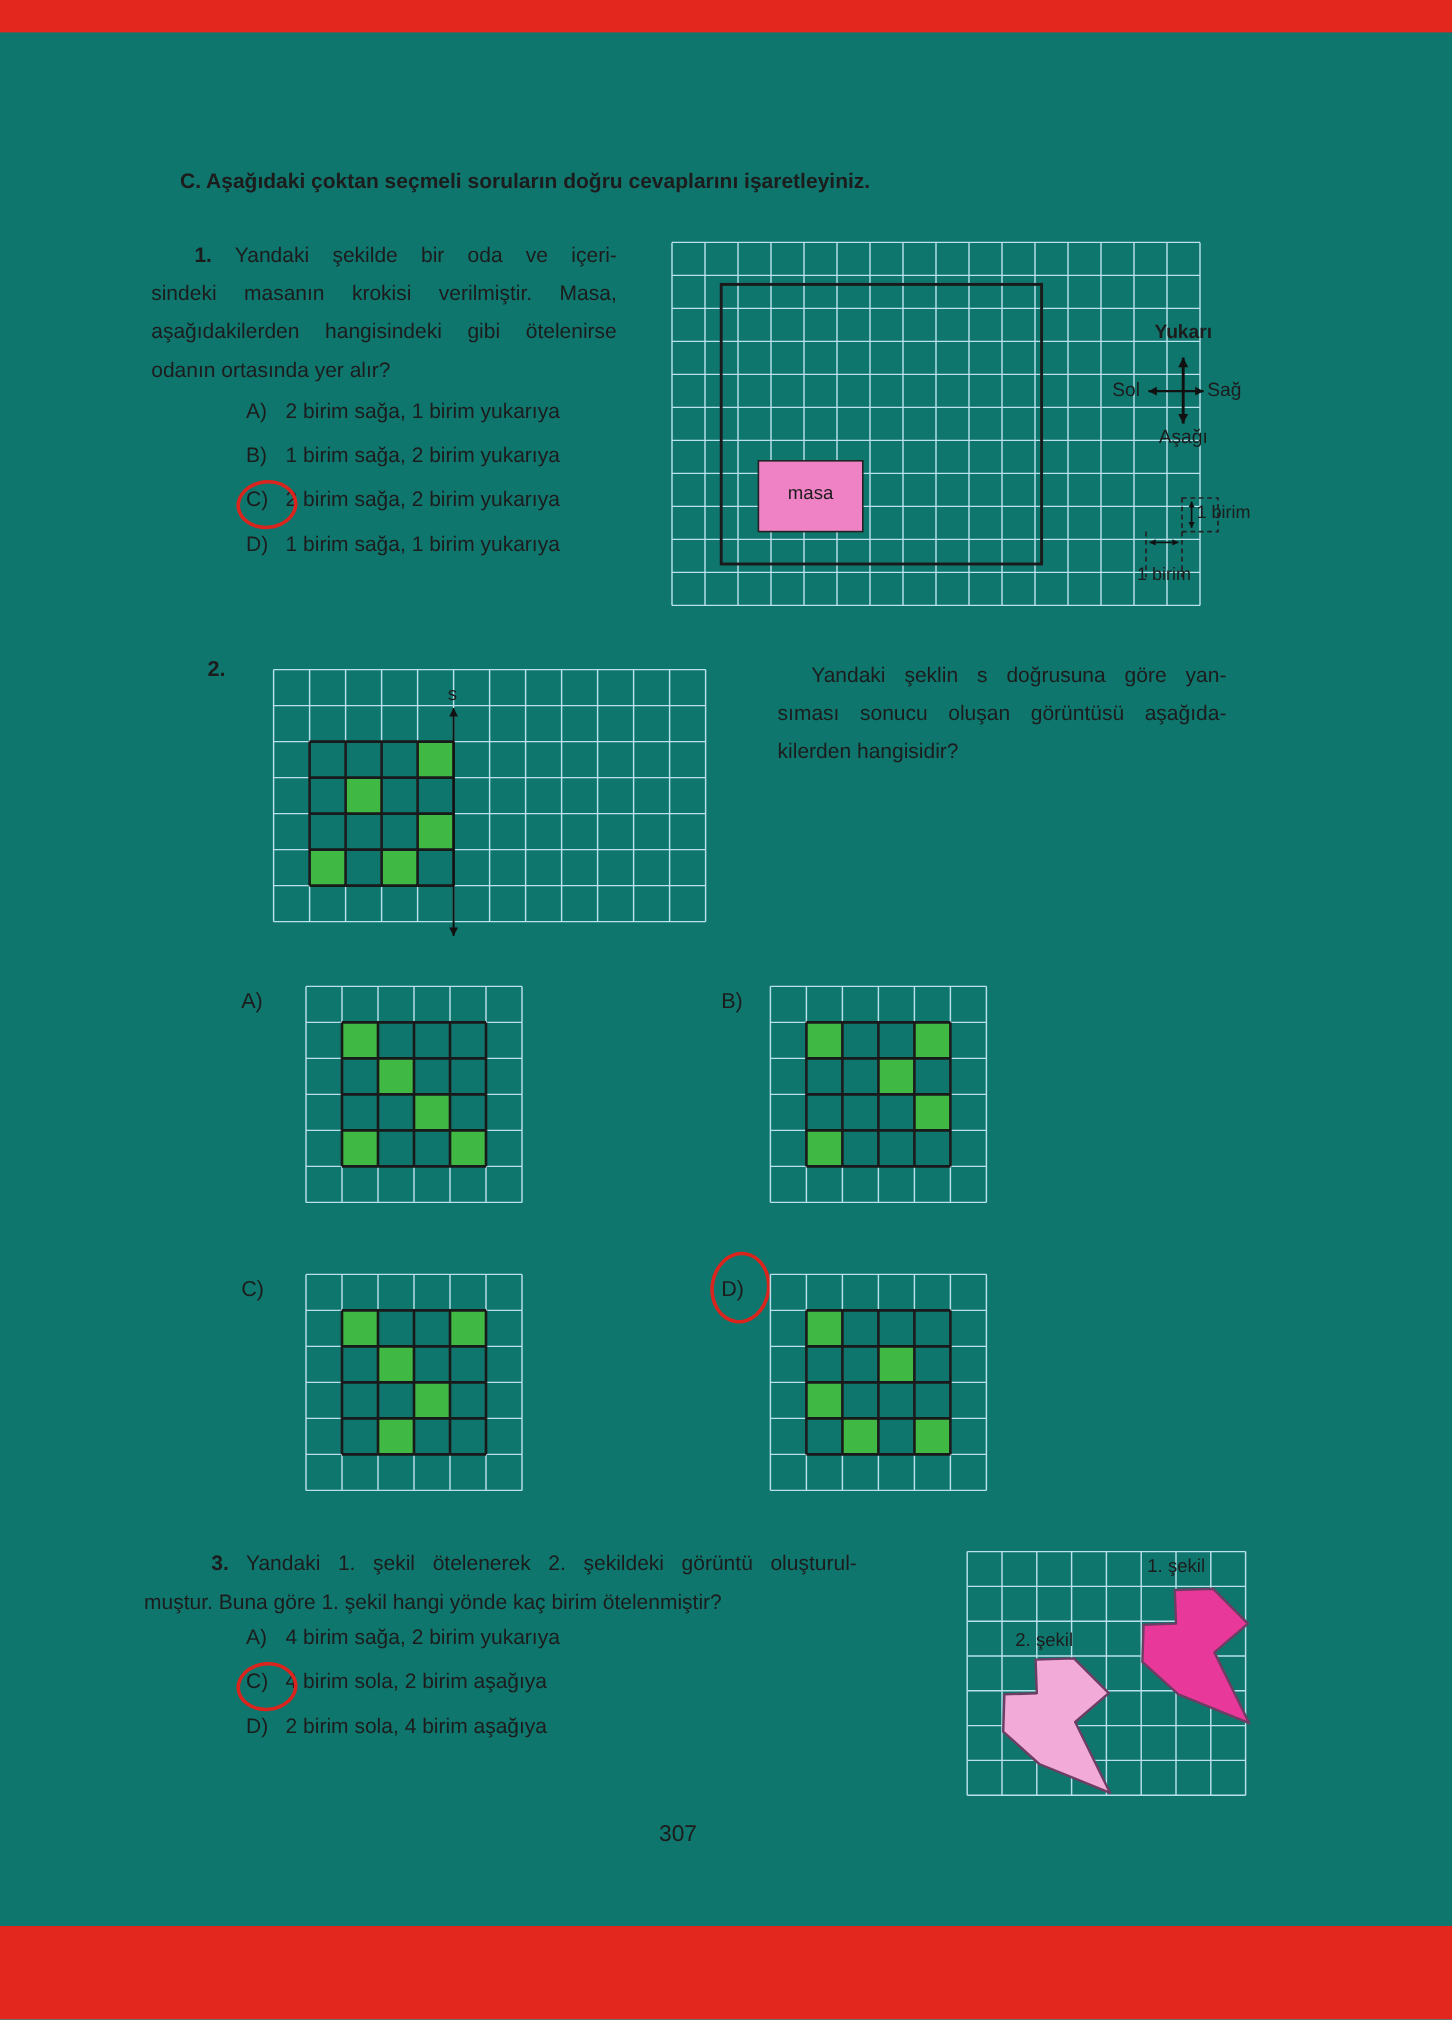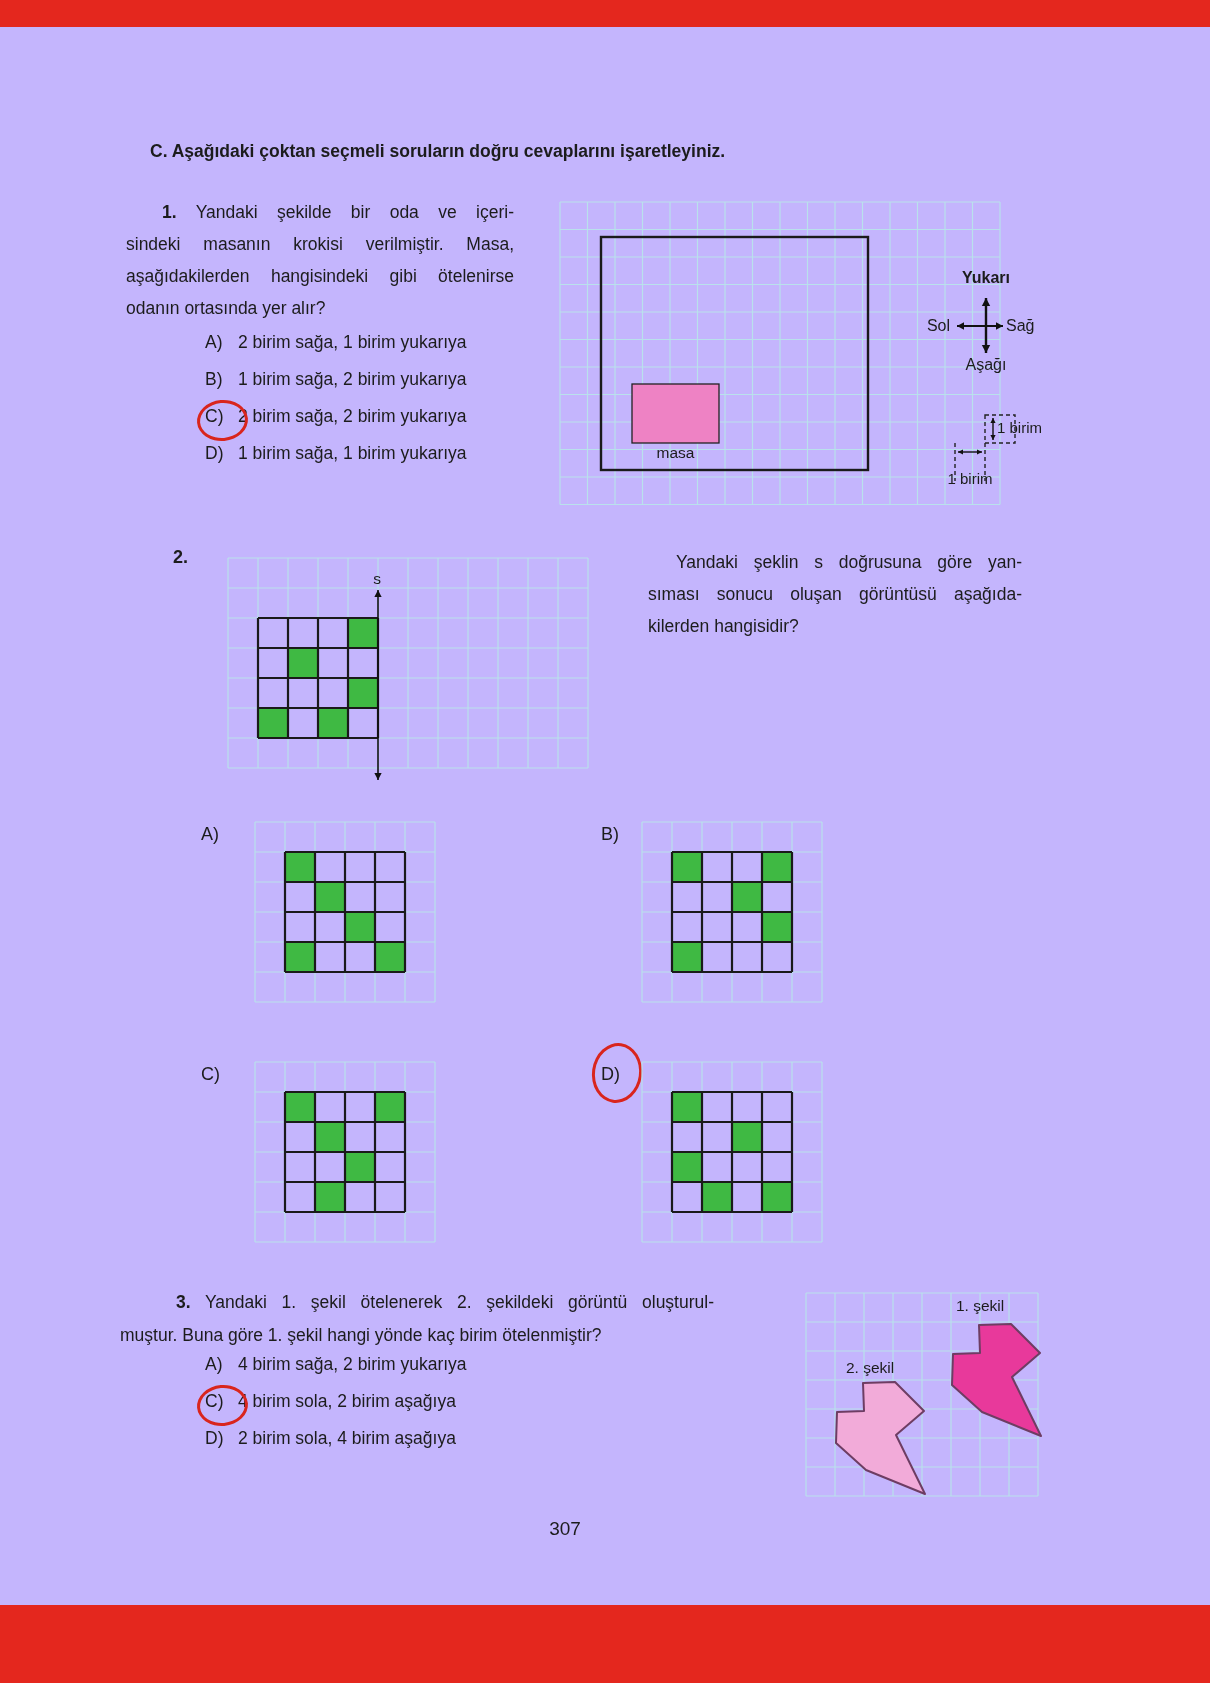--- a/index.html
+++ b/index.html
@@ -1,16 +1,16 @@
 <!DOCTYPE html>
 <html><head>
 <meta charset="utf-8">
 <style>
   html,body{margin:0;padding:0;background:#888;}
-  .page{position:relative;width:1210px;height:1683px;background:#c4b5fd;margin:0 auto;
+  .page{position:relative;width:1210px;height:1683px;background:#0f766e;margin:0 auto;
         font-family:"Liberation Sans","DejaVu Sans",sans-serif;color:#1c1c1c;overflow:hidden;}
   .redbar{position:absolute;left:0;width:1210px;}
   .redbar.top{top:0;height:27px;}
   .redbar.bottom{top:1605px;height:78px;}
   .header{position:absolute;left:150px;top:141px;width:760px;font-size:17.5px;font-weight:bold;}
   .qtext{position:absolute;font-size:17.5px;line-height:32px;}
   .qtext .line{text-align:justify;}
   .qtext .line.just{text-align-last:justify;}
   .qnum{font-weight:bold;}
   .opts{position:absolute;font-size:17.5px;}
@@ -89,21 +89,21 @@
       <rect x="440" y="225" width="30" height="28" fill="none" stroke="#222" stroke-width="1.4" stroke-dasharray="4 3"></rect>
       <line x1="448" y1="250" x2="448" y2="228" stroke="#111" stroke-width="1.4"></line>
       <polygon points="448,228 450.6,233 445.4,233" fill="#111"></polygon>
       <polygon points="448,250 445.4,245 450.6,245" fill="#111"></polygon>
       <line x1="410" y1="253" x2="410" y2="291" stroke="#222" stroke-width="1.4" stroke-dasharray="4 3"></line>
       <line x1="440" y1="253" x2="440" y2="291" stroke="#222" stroke-width="1.4" stroke-dasharray="4 3"></line>
       <line x1="413" y1="262" x2="437" y2="262" stroke="#111" stroke-width="1.4"></line>
       <polygon points="437,262 432,264.6 432,259.4" fill="#111"></polygon>
       <polygon points="413,262 418,259.4 418,264.6" fill="#111"></polygon>
     </svg>
-  <div class="lab c" style="left:632px;top:403px;width:87px;margin-top:41px;">masa</div>
+  <div class="lab c" style="left:632px;top:403px;width:87px;">masa</div>
   <div class="lab c" style="left:936px;top:269px;width:100px;font-size:16px;font-weight:bold;">Yukarı</div>
   <div class="lab r" style="left:868px;top:317px;width:82px;font-size:16px;">Sol</div>
   <div class="lab" style="left:1006px;top:317px;width:82px;font-size:16px;">Sağ</div>
   <div class="lab c" style="left:936px;top:356px;width:100px;font-size:16px;">Aşağı</div>
   <div class="lab" style="left:997px;top:419px;width:90px;font-size:15px;">1 birim</div>
   <div class="lab c" style="left:930px;top:470px;width:80px;font-size:15px;">1 birim</div>
 
   <div class="glabel" style="left:173px;top:547px;font-weight:bold;">2.</div>
   <svg id="fig2" style="left:225px;top:543px;" width="380" height="250">
       <line x1="3" y1="15" x2="3" y2="225" stroke="#b9e1ec" stroke-width="1.2"></line>

